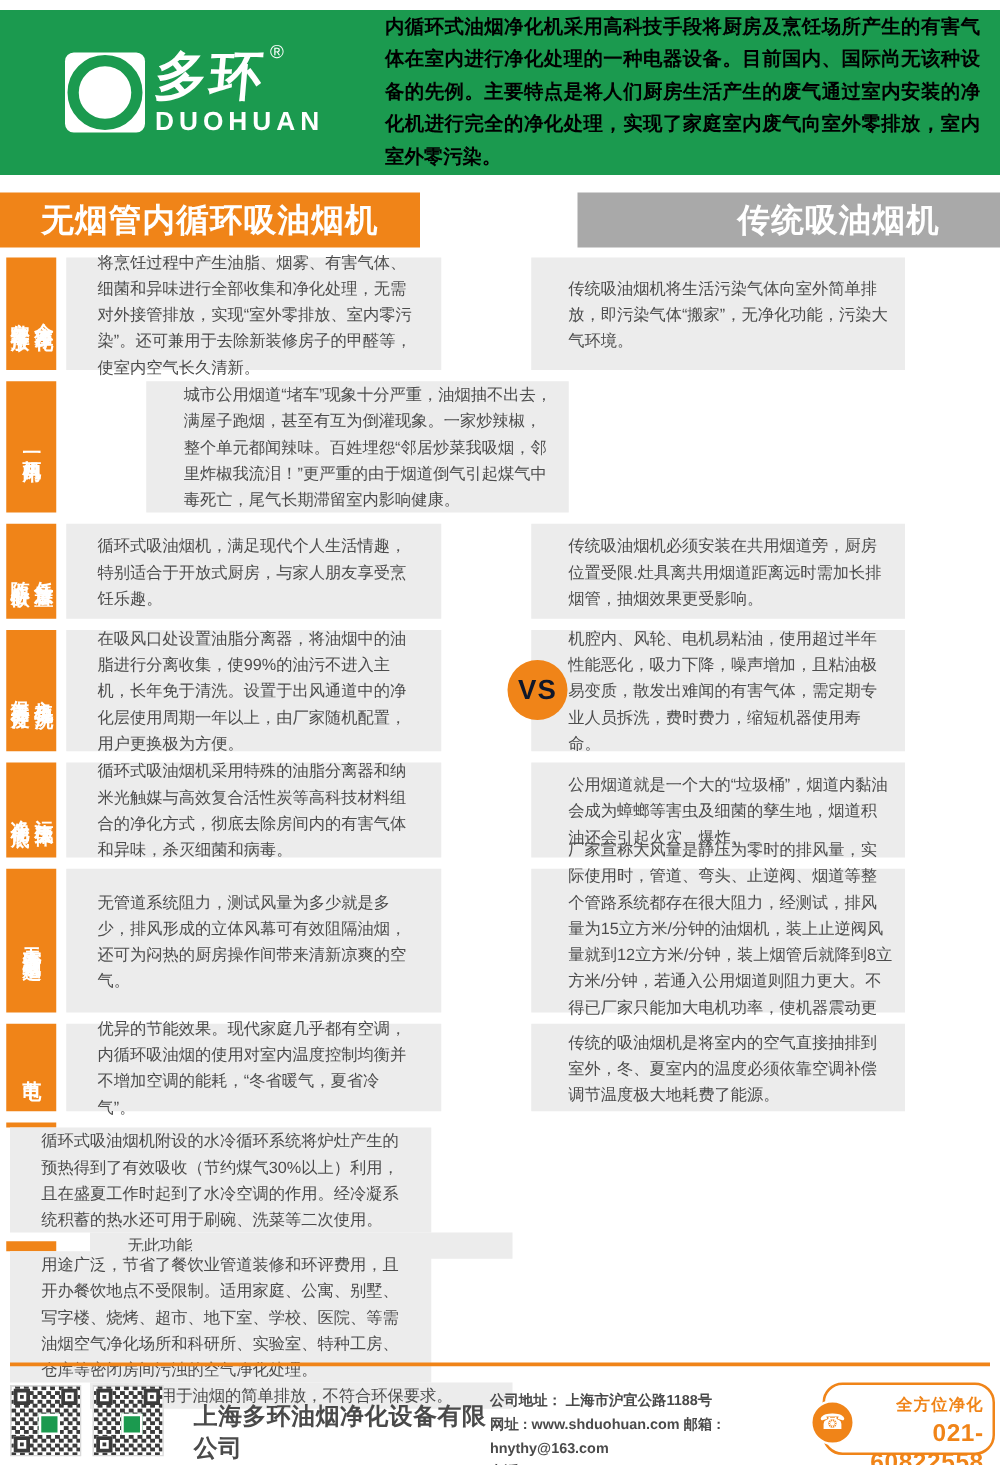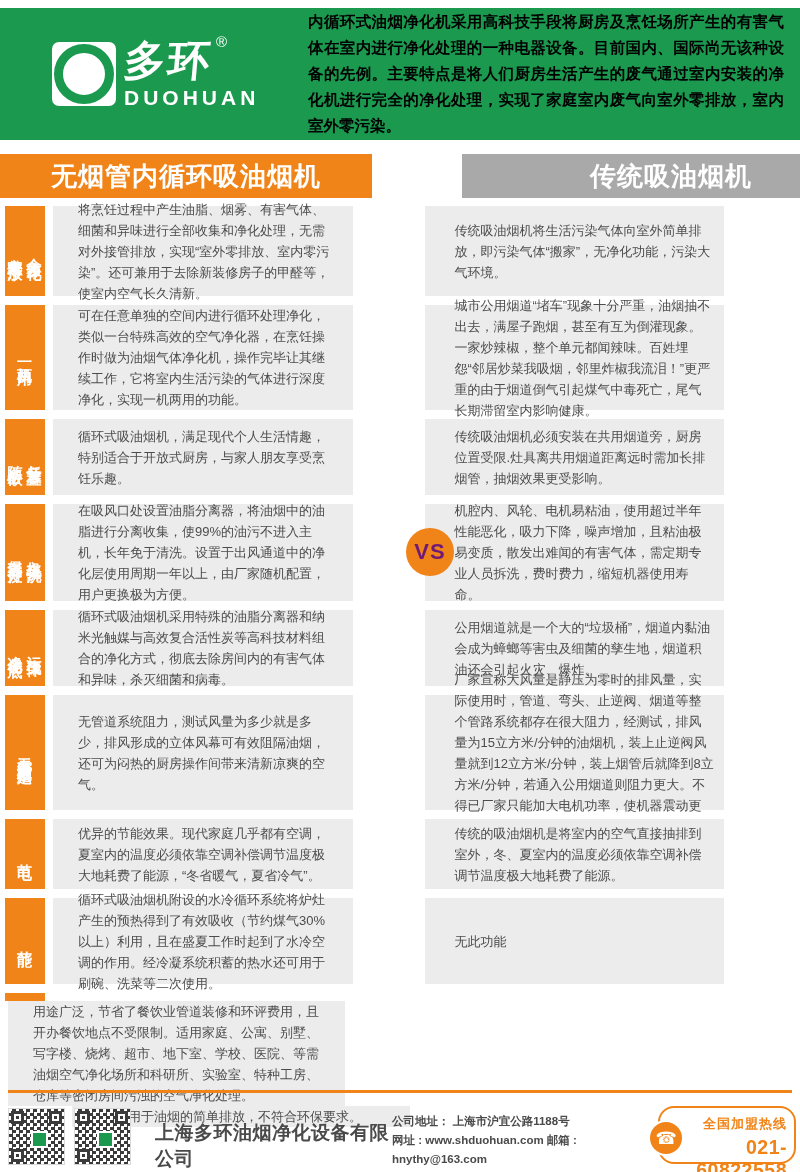--- a/index.html
+++ b/index.html
@@ -24,40 +24,40 @@
   .logo-cn{font-size:42px;font-weight:700;color:#ffffff;transform:skewX(-5deg);letter-spacing:2px;}
   .logo-reg{font-size:15px;color:#ffffff;margin-left:4px;margin-top:-6px;}
   .logo-en{font-size:21px;font-weight:700;color:#ffffff;letter-spacing:4px;margin-top:5px;}
   .banner-intro{
     flex:1;margin-left:6px;margin-right:16px;
     color:#000000;font-size:15.5px;font-weight:700;line-height:26px;text-align:justify;
   }
   
   .col-head{position:absolute;height:44px;display:flex;align-items:center;justify-content:center;
     color:#ffffff;font-size:26px;font-weight:700;letter-spacing:1px;}
-  .col-head.left{left:0;top:154px;width:372px;background:#f08418;}
+  .col-head.left{left:0;top:154px;width:336px;background:#f08418;}
   .col-head.right{left:462px;top:154px;width:338px;background:#a9a9a9;padding-left:40px;}
   
   #rows{position:absolute;left:0;top:206px;width:724px;}
   .row{display:flex;margin-bottom:9px;}
   .cat{
     margin-left:5px;width:40px;background:#f08418;color:#ffffff;flex:none;
     display:flex;align-items:center;justify-content:center;
     writing-mode:vertical-rl;text-orientation:upright;white-space:pre-line;
     font-size:15px;font-weight:700;line-height:19px;letter-spacing:2px;
   }
   .cell{background:#ececec;color:#4c4c4c;font-size:13px;line-height:21px;
     display:flex;align-items:center;}
   .cell .inner{width:100%;}
   .cell.left{margin-left:8px;width:337px;padding:0 22px 0 25px;box-sizing:border-box;}
   .cell.right{margin-left:72px;width:338px;padding:0 10px 0 30px;box-sizing:border-box;}
   
   .vs{
     position:absolute;left:406px;top:528px;width:48px;height:48px;border-radius:50%;
-    background:#f08418;color:#701a75;font-size:22px;font-weight:700;
+    background:#f08418;color:#0f172a;font-size:22px;font-weight:700;
     display:flex;align-items:center;justify-content:center;letter-spacing:1px;
   }
   
   .sep{position:absolute;left:8px;top:1090px;width:784px;height:3px;background:#f08418;}
   .footer{position:absolute;left:0;top:1100px;width:800px;height:70px;}
   .qr{position:absolute;top:8px;width:57px;height:57px;background:#ffffff;
     border:1px solid #d8d8d8;box-sizing:border-box;
     background-image:conic-gradient(#3b3b3b 0 25%,transparent 0 50%,#3b3b3b 0 75%,transparent 0);
     background-size:7px 7px;}
   .qr.q1{left:8px;}
@@ -113,23 +113,20 @@
 室外零排放</div>
       <div class="cell left">
         <div class="inner">将烹饪过程中产生油脂、烟雾、有害气体、细菌和异味进行全部收集和净化处理，无需对外接管排放，实现“室外零排放、室内零污染”。还可兼用于去除新装修房子的甲醛等，使室内空气长久清新。</div>
       </div>
       <div class="cell right">
         <div class="inner">传统吸油烟机将生活污染气体向室外简单排放，即污染气体“搬家”，无净化功能，污染大气环境。</div>
       </div>
     </div>
     <div class="row" style="height: 105px;">
       <div class="cat">一机两用</div>
-      <div class="cell left">
-        <div class="inner">可在任意单独的空间内进行循环处理净化，类似一台特殊高效的空气净化器，在烹饪操作时做为油烟气体净化机，操作完毕让其继续工作，它将室内生活污染的气体进行深度净化，实现一机两用的功能。</div>
-      </div>
       <div class="cell right">
         <div class="inner">城市公用烟道“堵车”现象十分严重，油烟抽不出去，满屋子跑烟，甚至有互为倒灌现象。一家炒辣椒，整个单元都闻辣味。百姓埋怨“邻居炒菜我吸烟，邻里炸椒我流泪！”更严重的由于烟道倒气引起煤气中毒死亡，尾气长期滞留室内影响健康。</div>
       </div>
     </div>
     <div class="row" style="height: 76px;">
       <div class="cat">任意放置
 随心所欲</div>
       <div class="cell left">
         <div class="inner">循环式吸油烟机，满足现代个人生活情趣，特别适合于开放式厨房，与家人朋友享受烹饪乐趣。</div>
       </div>
@@ -162,27 +159,27 @@
       <div class="cell left">
         <div class="inner">无管道系统阻力，测试风量为多少就是多少，排风形成的立体风幕可有效阻隔油烟，还可为闷热的厨房操作间带来清新凉爽的空气。</div>
       </div>
       <div class="cell right">
         <div class="inner">厂家宣称大风量是静压为零时的排风量，实际使用时，管道、弯头、止逆阀、烟道等整个管路系统都存在很大阻力，经测试，排风量为15立方米/分钟的油烟机，装上止逆阀风量就到12立方米/分钟，装上烟管后就降到8立方米/分钟，若通入公用烟道则阻力更大。不得已厂家只能加大电机功率，使机器震动更大，增加噪声污染。</div>
       </div>
     </div>
     <div class="row" style="height: 70px;">
       <div class="cat">节电</div>
       <div class="cell left">
-        <div class="inner">优异的节能效果。现代家庭几乎都有空调，夏室内的温度必须依靠空调补偿调节温度极大地耗费了能源，“冬省暖气，夏省冷气”。</div>
+        <div class="inner">优异的节能效果。现代家庭几乎都有空调，内循环吸油烟的使用对室内温度控制均衡并不增加空调的能耗，“冬省暖气，夏省冷气”。</div>
       </div>
       <div class="cell right">
         <div class="inner">传统的吸油烟机是将室内的空气直接抽排到室外，冬、夏室内的温度必须依靠空调补偿调节温度极大地耗费了能源。</div>
       </div>
     </div>
-    <div class="row" style="height: 86px;">
+    <div class="row" style="height: 86px; flex-direction: column;">
       <div class="cat">节能</div>
       <div class="cell left">
         <div class="inner">循环式吸油烟机附设的水冷循环系统将炉灶产生的预热得到了有效吸收（节约煤气30%以上）利用，且在盛夏工作时起到了水冷空调的作用。经冷凝系统积蓄的热水还可用于刷碗、洗菜等二次使用。</div>
       </div>
       <div class="cell right">
         <div class="inner">无此功能</div>
       </div>
     </div>
     <div class="row" style="height: 88px; flex-direction: column;">
       <div class="cat">用途广泛</div>
@@ -228,17 +225,17 @@
 
   </div>
   <div class="contact">
     <div>公司地址： 上海市沪宜公路1188号</div>
     <div>网址 : www.shduohuan.com  邮箱 : hnythy@163.com</div>
     <div>电话 : 021-60822556　021-60822557</div>
   </div>
   <div class="hotline">
     <div class="phone-circle">☎</div>
     <div class="lines">
-      <div class="hotline-label">全国加盟热线</div>
+      <div class="hotline-label">全方位净化</div>
       <div class="hotline-number">021-60822558</div>
     </div>
   </div>
 </div>
 
 </body></html>

